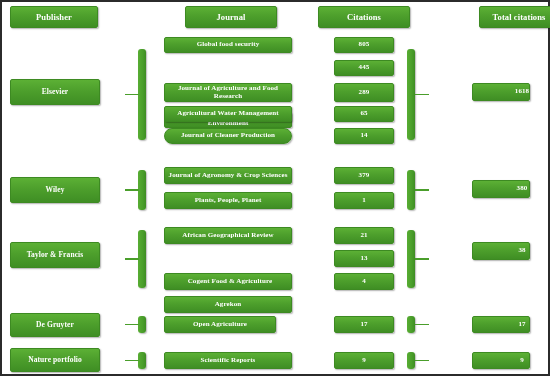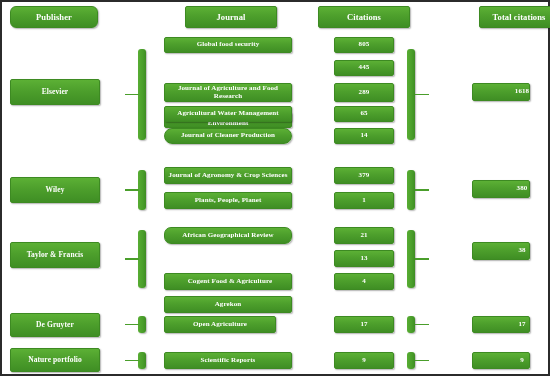--- a/index.html
+++ b/index.html
@@ -57,21 +57,21 @@
   }
   .brace.left .stub{right:100%;margin-right:-1px;}
   .brace.right .stub{left:8px;}
   .brace.left .bar{left:0;}
 </style>
 </head>
 <body>
 
 <div id="frame">
 
-  <div class="box hdr" style="left:8px;top:4px;width:88px;height:22px;border-radius:6px;">Publisher</div>
+  <div class="box hdr" style="left:8px;top:4px;width:88px;height:22px;">Publisher</div>
   <div class="box hdr" style="left:183px;top:4px;width:92px;height:22px;">Journal</div>
   <div class="box hdr" style="left:316px;top:4px;width:92px;height:22px;">Citations</div>
   <div class="box hdr" style="left:462px;top:4px;width:80px;height:22px;margin-left:15px;">Total citations</div>
 
   <div class="box pub" style="left:8px;top:77px;width:90px;height:26px;">Elsevier</div>
 
   <div class="brace left" style="left:136px;top:47px;height:91px;width:8px;">
     <div class="bar"></div>
     <div class="stub"></div>
   </div>
@@ -115,21 +115,21 @@
 
   <div class="box tot" style="left:470px;top:178px;width:58px;height:18px;">380</div>
 
   <div class="box pub" style="left:8px;top:240px;width:90px;height:26px;">Taylor &amp; Francis</div>
 
   <div class="brace left" style="left:136px;top:228px;height:58px;width:8px;">
     <div class="bar"></div>
     <div class="stub"></div>
   </div>
 
-  <div class="box jr" style="left:162px;top:225px;width:128px;height:17px;border-radius:7px;">African Geographical Review</div>
+  <div class="box jr" style="left:162px;top:225px;width:128px;height:17px;">African Geographical Review</div>
   <div class="box jr" style="left:162px;top:248px;width:128px;height:17px;margin-top:46px;">Agrekon</div>
   <div class="box jr" style="left:162px;top:271px;width:128px;height:17px;padding-left:6px;">Cogent Food &amp; Agriculture</div>
 
   <div class="box cit" style="left:332px;top:225px;width:60px;height:17px;">21</div>
   <div class="box cit" style="left:332px;top:248px;width:60px;height:17px;">13</div>
   <div class="box cit" style="left:332px;top:271px;width:60px;height:17px;">4</div>
 
   <div class="brace right" style="left:405px;top:228px;height:58px;width:8px;">
     <div class="bar"></div>
     <div class="stub"></div>

